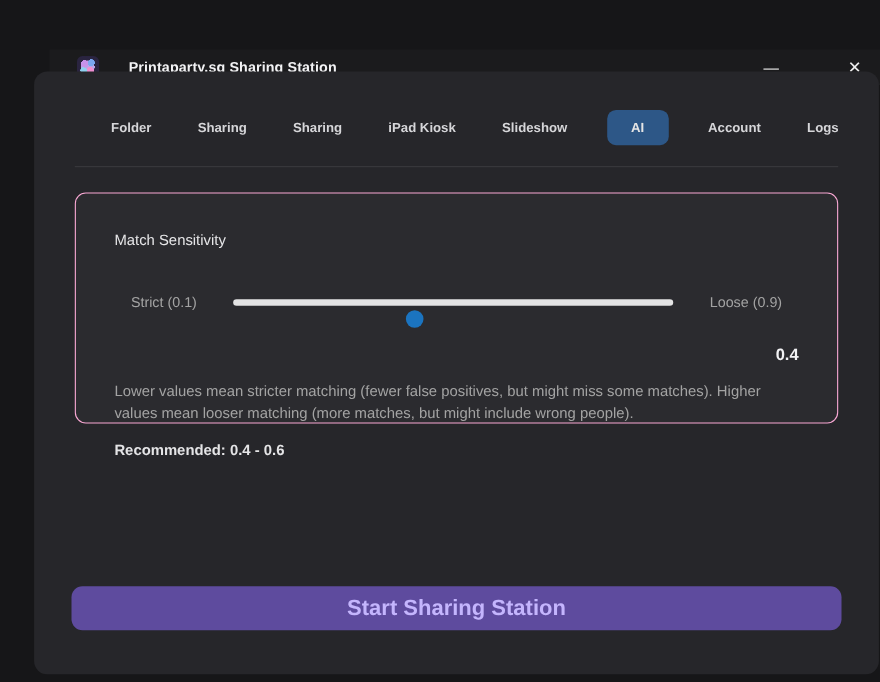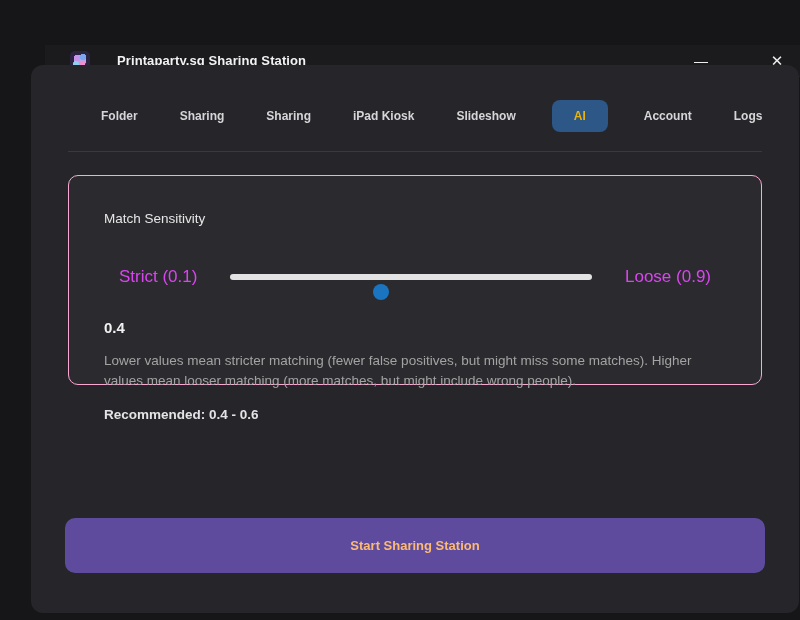--- a/index.html
+++ b/index.html
@@ -70,21 +70,21 @@
     font-size: 12px;
     font-weight: bold;
     color: #d6d6d9;
     padding: 9px 6px;
     border-radius: 8px;
     white-space: nowrap;
     cursor: default;
   }
   .tab.active {
     background: #2d5787;
-    color: #eab308;
+    color: #e5e5e5;
     padding: 9px 22px;
   }
 
   
   .section-head {
     display: flex;
     align-items: center;
     margin-top: 19px;
     padding: 0 4px 0 2px;
   }
@@ -122,22 +122,22 @@
   .card-title {
     font-size: 13.5px;
     color: #e6e6e8;
   }
   .slider-row {
     display: flex;
     align-items: center;
     margin-top: 26px;
   }
   .slider-minmax {
-    font-size: 17px;
-    color: #d946ef;
+    font-size: 13px;
+    color: #a3a3a3;
     white-space: nowrap;
   }
   .slider-track {
     position: relative;
     flex: 1;
     height: 6px;
     margin: 0 18px;
     background: #e3e3e4;
     border-radius: 3px;
     cursor: pointer;
@@ -151,21 +151,21 @@
   .slider-thumb {
     position: absolute;
     top: 50%;
     width: 16px; height: 16px;
     border-radius: 50%;
     background: #1b74c0;
     transform: translate(-50%, -50%);
     cursor: grab;
   }
   .slider-value {
-    text-align: left;
+    text-align: right;
     font-size: 15px;
     font-weight: bold;
     color: #f2f2f4;
     margin-top: 17px;
   }
   .card-desc {
     margin-top: 13px;
     font-size: 13.5px;
     line-height: 1.45;
     color: #a3a3a3;
@@ -174,27 +174,27 @@
     font-size: 13.5px;
     line-height: 1.45;
     font-weight: bold;
     color: #e4e4e6;
   }
 
   
   .start-btn {
     position: absolute;
     left: 19px; right: 19px; bottom: 25px;
-    height: 55px;
+    height: 40px;
     border: none;
     border-radius: 10px;
     background: #5e4b9e;
-    color: #fdba74;
+    color: #c4b5fd;
     font-family: "Liberation Sans", sans-serif;
-    font-size: 13px;
+    font-size: 20px;
     font-weight: bold;
     cursor: pointer;
   }
 </style>
 </head>
 <body>
 
 <div class="titlebar">
   <div class="app-icon"></div>
   <div class="titlebar-title">Printaparty.sg Sharing Station</div>

